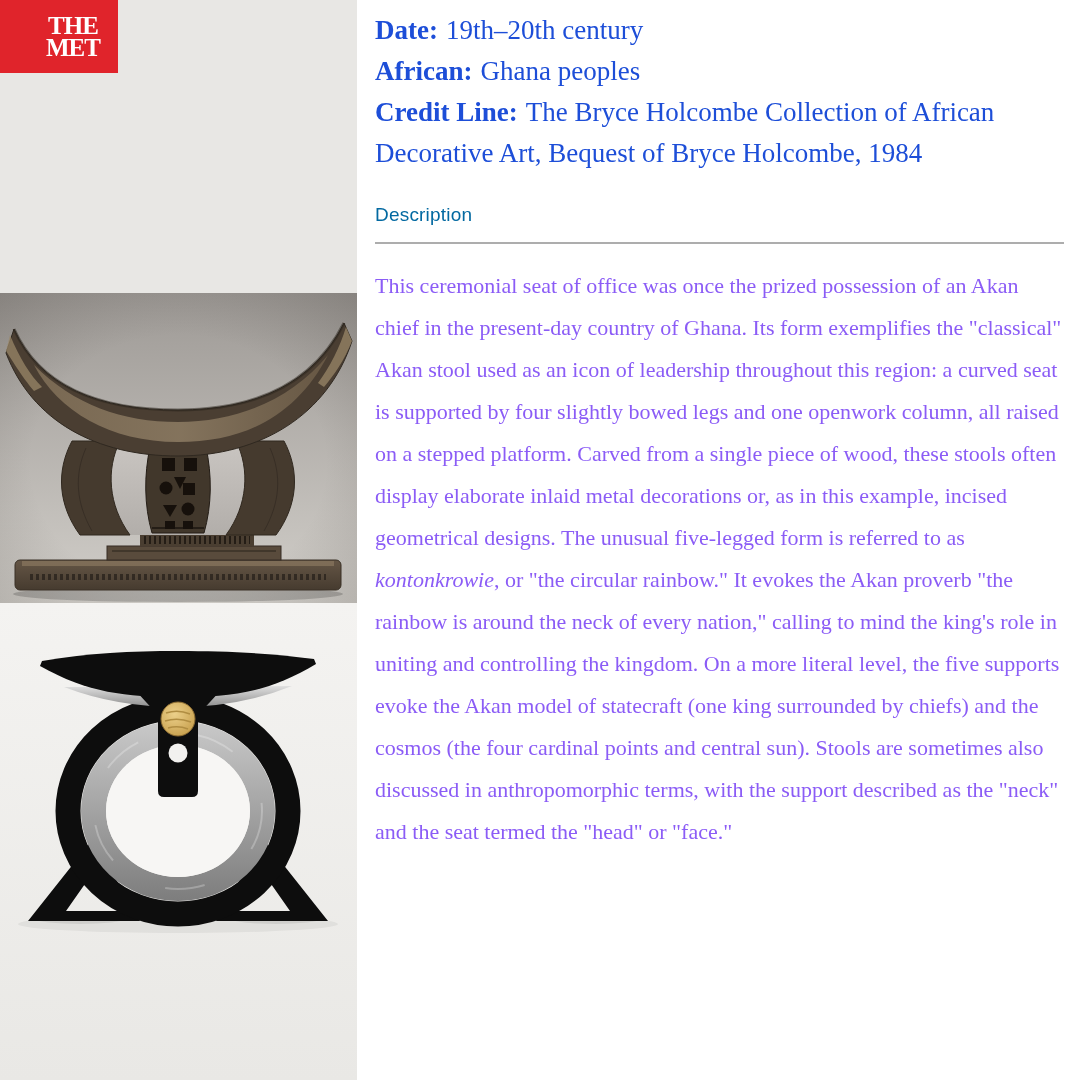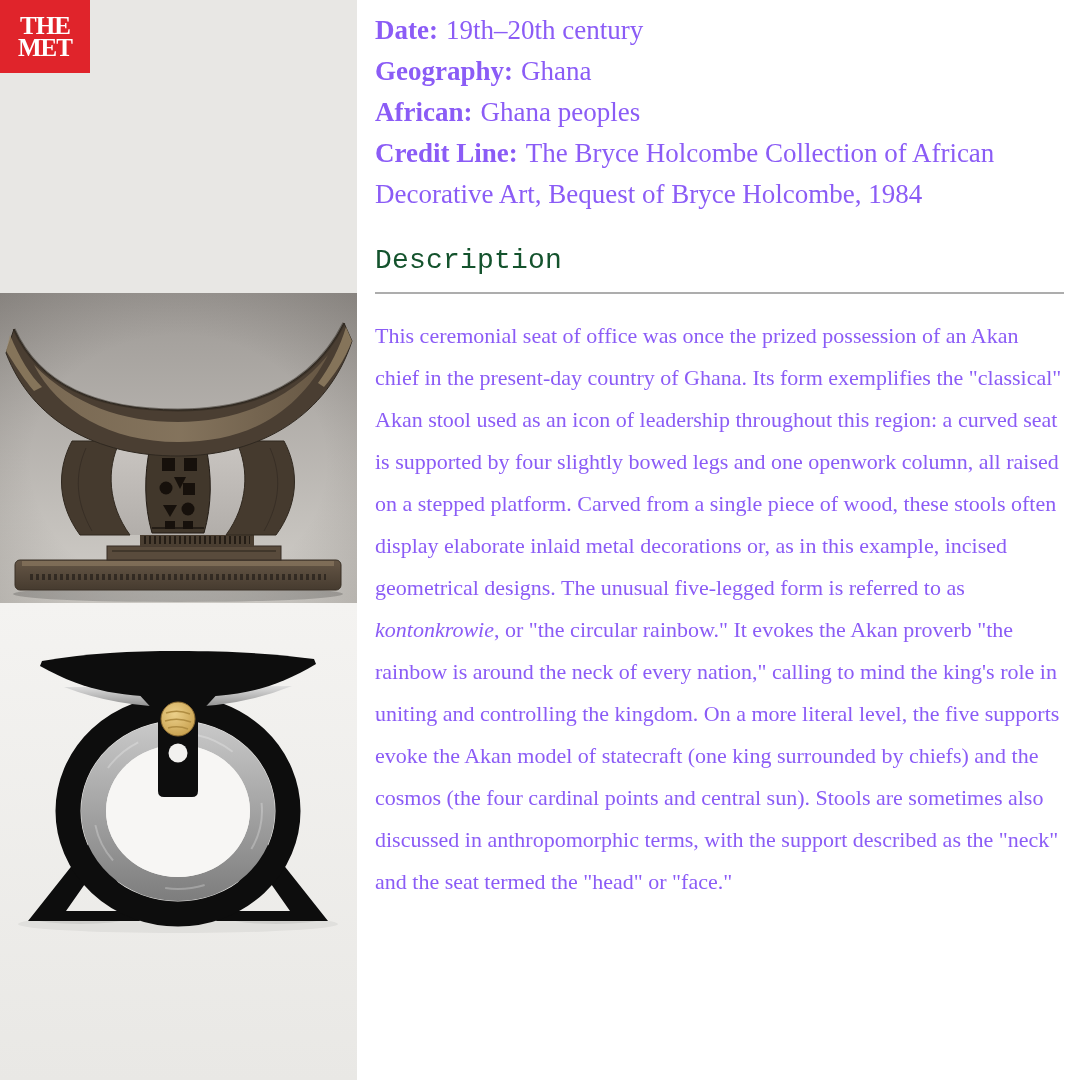--- a/index.html
+++ b/index.html
@@ -4,30 +4,30 @@
 <style>
   html,body{margin:0;padding:0;}
   body{width:1080px;height:1080px;overflow:hidden;background:#ffffff;}
   .page{display:flex;width:1080px;height:1080px;font-family:"Liberation Serif",serif;}
   
   .left-col{width:357px;flex:0 0 357px;display:flex;flex-direction:column;}
   .brand-area{height:293px;flex:0 0 293px;background:#e8e7e4;}
   .brand-row{display:flex;align-items:center;}
   .met-logo{width:90px;height:73px;background:#e0242b;color:#ffffff;display:flex;flex-direction:column;
             align-items:center;justify-content:center;font-family:"Liberation Serif",serif;
-            font-size:25px;line-height:22px;letter-spacing:-1px;font-weight:bold;}
+            font-size:25px;line-height:22px;letter-spacing:-1px;font-weight:bold;padding-left:28px;}
   .bitly{margin-left:28px;font-family:"Liberation Sans",sans-serif;font-size:37px;color:#7b4538;}
   .photo{position:relative;line-height:0;}
   .photo svg{display:block;}
   
   .right-col{flex:1;background:#ffffff;padding:10px 16px 0 18px;box-sizing:border-box;}
-  .meta-row{font-size:27px;line-height:41px;color:#8b5cf6;}
+  .meta-row{font-size:27px;line-height:41px;color:#1d4ed8;}
   .meta-label{font-weight:bold;margin-right:8px;}
-  .desc-heading{margin-top:30px;font-family:Liberation Mono, monospace;font-size:28px;
-                color:#14532d;letter-spacing:0.2px;}
+  .desc-heading{margin-top:30px;font-family:Liberation Sans, sans-serif;font-size:19px;
+                color:#0369a1;letter-spacing:0.2px;}
   .desc-rule{border:none;border-top:2px solid #adadad;margin:16px 0 0 0;}
   .desc-body{margin-top:21px;font-size:22px;line-height:42px;color:#8b5cf6;}
   .desc-body .it{font-style:italic;}
 </style>
 </head>
 <body>
 
 <div class="page">
 
   <div class="left-col">
@@ -156,23 +156,20 @@
       </svg>
     </div>
   </div>
 
   <div class="right-col">
 
     <div class="meta-row">
       <span class="meta-label">Date:</span><span>19th–20th century</span>
     </div>
     <div class="meta-row">
-      <span class="meta-label">Geography:</span><span>Ghana</span>
-    </div>
-    <div class="meta-row">
       <span class="meta-label">African:</span><span>Ghana peoples</span>
     </div>
     <div class="meta-row">
       <span class="meta-label">Credit Line:</span><span>The Bryce Holcombe Collection of African Decorative Art, Bequest of Bryce Holcombe, 1984</span>
     </div>
 
     <div class="desc-heading">Description</div>
     <hr class="desc-rule">
 
     <p class="desc-body"><span>This ceremonial seat of office was once the prized possession of an Akan chief in the present-day country of Ghana. Its form exemplifies the "classical" Akan stool used as an icon of leadership throughout this region: a curved seat is supported by four slightly bowed legs and one openwork column, all raised on a stepped platform. Carved from a single piece of wood, these stools often display elaborate inlaid metal decorations or, as in this example, incised geometrical designs. The unusual five-legged form is referred to as </span><span class="it">kontonkrowie</span><span>, or "the circular rainbow." It evokes the Akan proverb "the rainbow is around the neck of every nation," calling to mind the king's role in uniting and controlling the kingdom. On a more literal level, the five supports evoke the Akan model of statecraft (one king surrounded by chiefs) and the cosmos (the four cardinal points and central sun). Stools are sometimes also discussed in anthropomorphic terms, with the support described as the "neck" and the seat termed the "head" or "face."</span></p>

